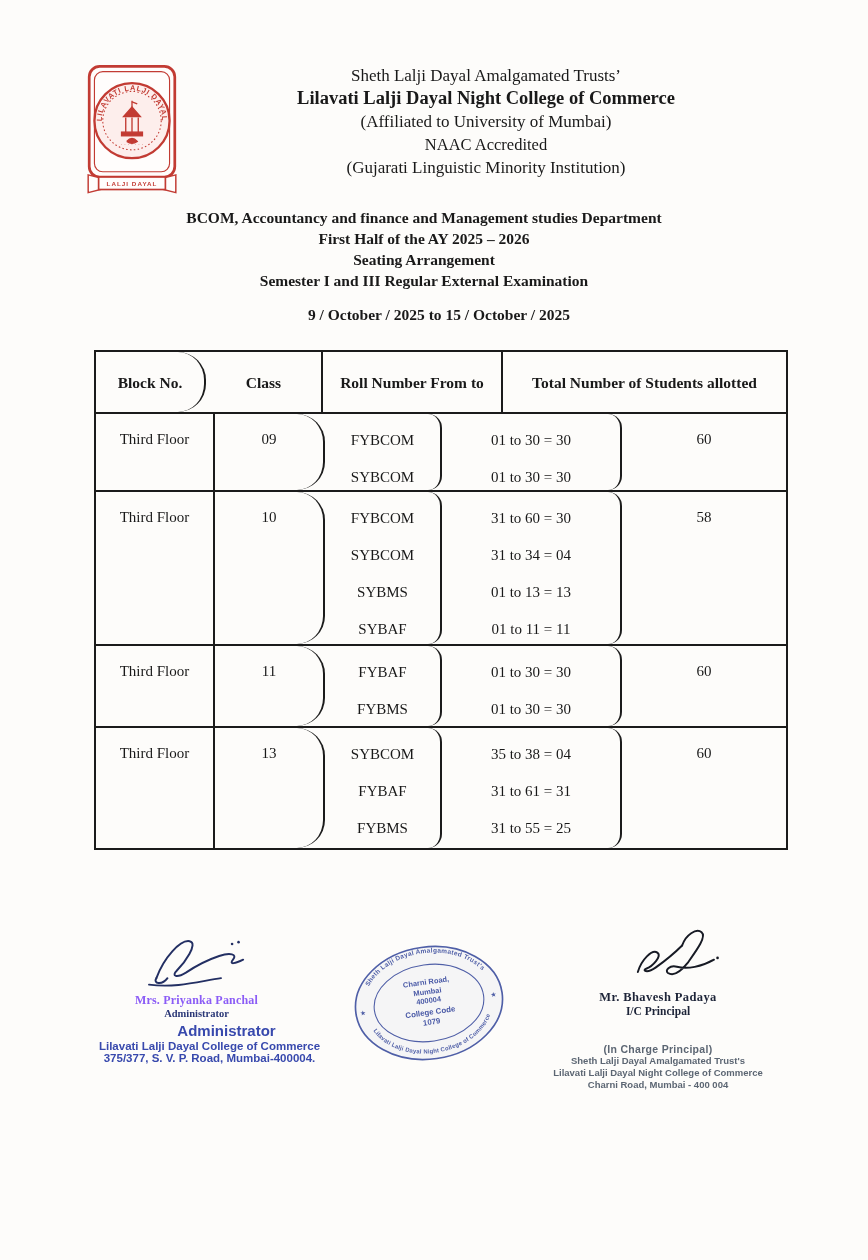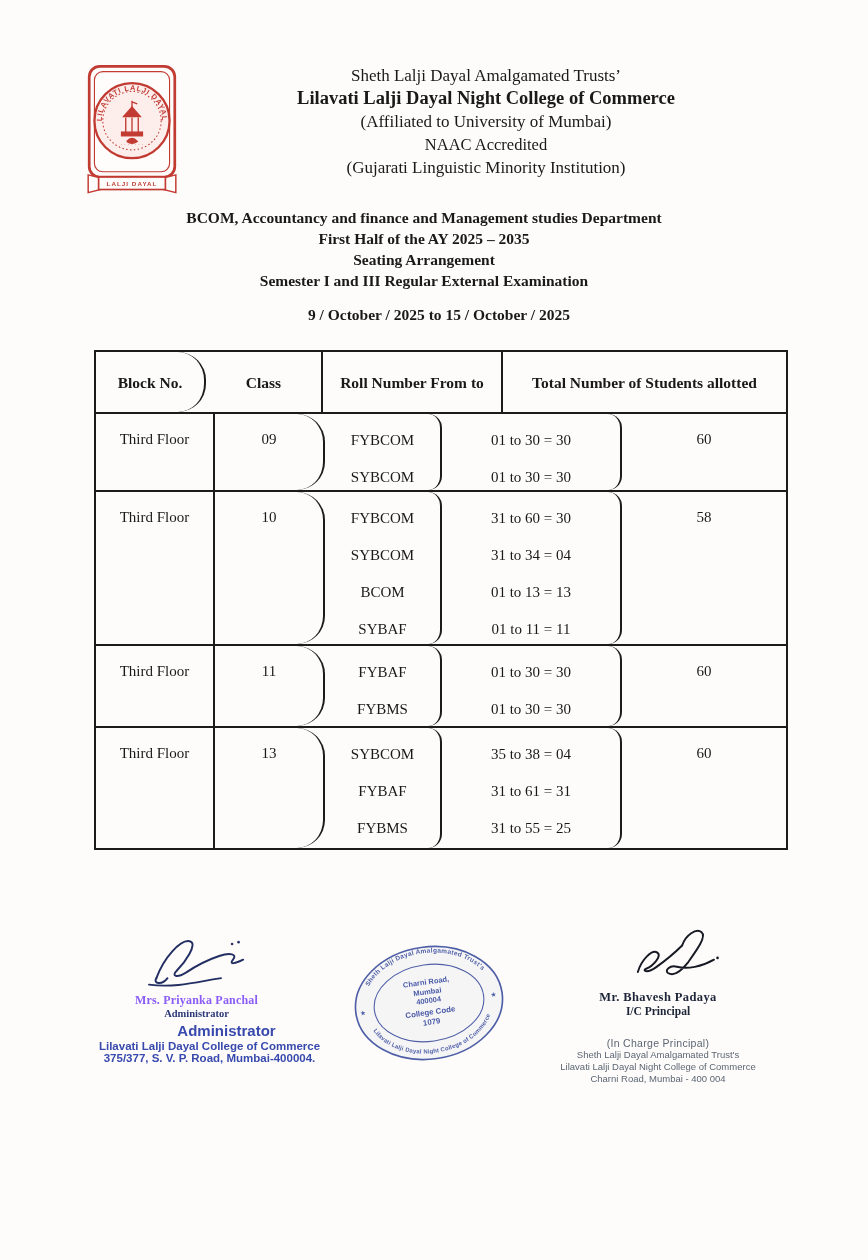--- a/index.html
+++ b/index.html
@@ -53,21 +53,21 @@
   .sl-addr{font-size:11.5px;font-weight:bold;color:#3849ad;}
   .stamp-center{position:absolute;left:350px;top:942px;width:158px;height:122px;
     transform:rotate(-8deg);opacity:.92;}
   .sig-right{position:absolute;left:528px;top:926px;width:260px;text-align:center;
     font-family:"Liberation Sans","DejaVu Sans",sans-serif;}
   .sig-right svg{display:block;margin:0 auto 2px 95px;}
   .sr-name{font-size:12.5px;font-weight:bold;color:#1d2438;letter-spacing:.4px;
     font-family:"Liberation Serif",serif;}
   .sr-role{font-size:11.5px;font-weight:bold;color:#1d2438;
     font-family:"Liberation Serif",serif;}
-  .sr-stamp{margin-top:20px;font-weight:normal;color:#5c6673;}
+  .sr-stamp{margin-top:26px;font-weight:bold;color:#5c6673;}
   .sr-title{font-size:10.5px;letter-spacing:.3px;}
   .sr-l{font-size:9.5px;line-height:12px;}
 </style>
 </head>
 <body>
 
 <div class="page">
 
   <div class="logo">
     <svg width="96" height="134" viewBox="0 0 92 128" xmlns="http://www.w3.org/2000/svg" xmlns:xlink="http://www.w3.org/1999/xlink">
@@ -104,21 +104,21 @@
   <header class="letterhead">
     <div class="lh-trust">Sheth Lalji Dayal Amalgamated Trusts’</div>
     <div class="lh-college">Lilavati Lalji Dayal Night College of Commerce</div>
     <div class="lh-affil">(Affiliated to University of Mumbai)</div>
     <div class="lh-naac">NAAC Accredited</div>
     <div class="lh-minority">(Gujarati Linguistic Minority Institution)</div>
   </header>
 
   <section class="notice-head">
     <div>BCOM, Accountancy and finance and Management studies Department</div>
-    <div>First Half of the AY 2025 – 2035</div>
+    <div>First Half of the AY 2025 – 2026</div>
     <div>Seating Arrangement</div>
     <div>Semester I and III Regular External  Examination</div>
   </section>
   <div class="date-line">9 / October / 2025 to 15 / October / 2025</div>
 
   <div class="tbl">
     <div class="trow thead-row">
       <div class="tcell w2">Block No.</div>
       <div class="tcell w3">Class</div>
       <div class="tcell w4">Roll Number From to</div>
@@ -138,21 +138,21 @@
       </div>
       <div class="tcell w5 cell-top">60</div>
     </div>
 
     <div class="trow r2">
       <div class="tcell w1 cell-top">Third Floor</div>
       <div class="tcell w2 cell-top">10</div>
       <div class="tcell w3 cell-lines">
         <div class="cline">FYBCOM</div>
         <div class="cline">SYBCOM</div>
-        <div class="cline">BCOM</div>
+        <div class="cline">SYBMS</div>
         <div class="cline">SYBAF</div>
       </div>
       <div class="tcell w4 cell-lines">
         <div class="cline">31 to 60 = 30</div>
         <div class="cline">31 to 34 = 04</div>
         <div class="cline">01 to 13 = 13</div>
         <div class="cline">01 to 11 = 11</div>
       </div>
       <div class="tcell w5 cell-top">58</div>
     </div>

